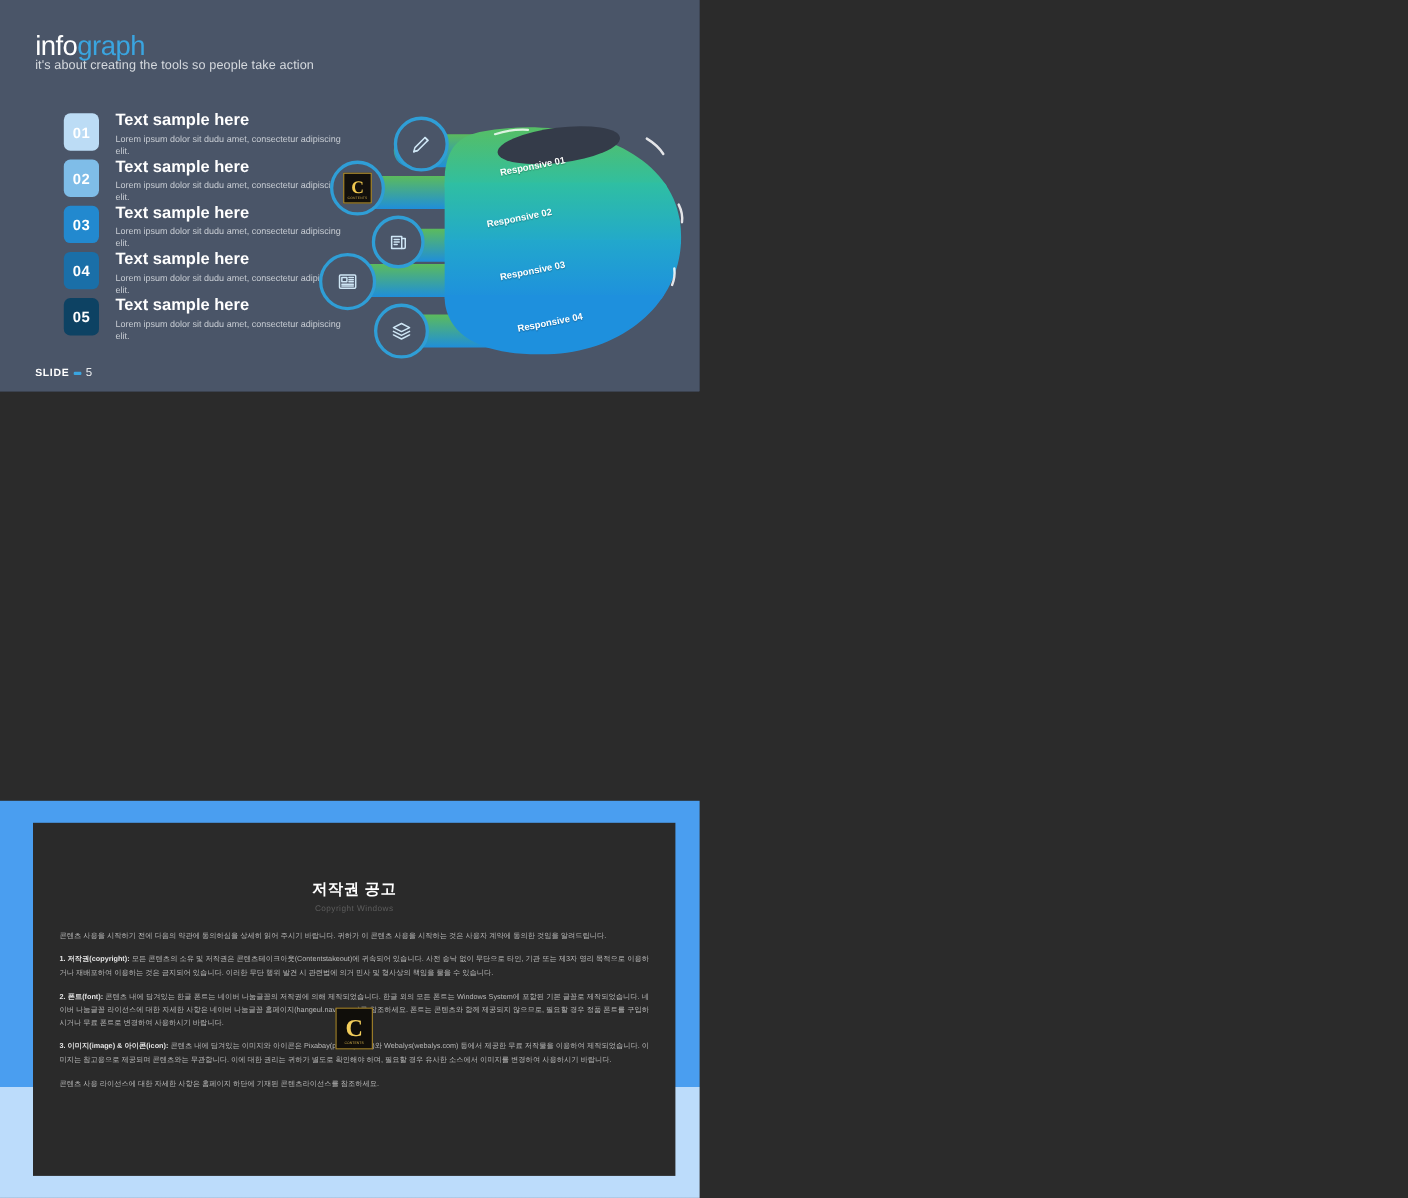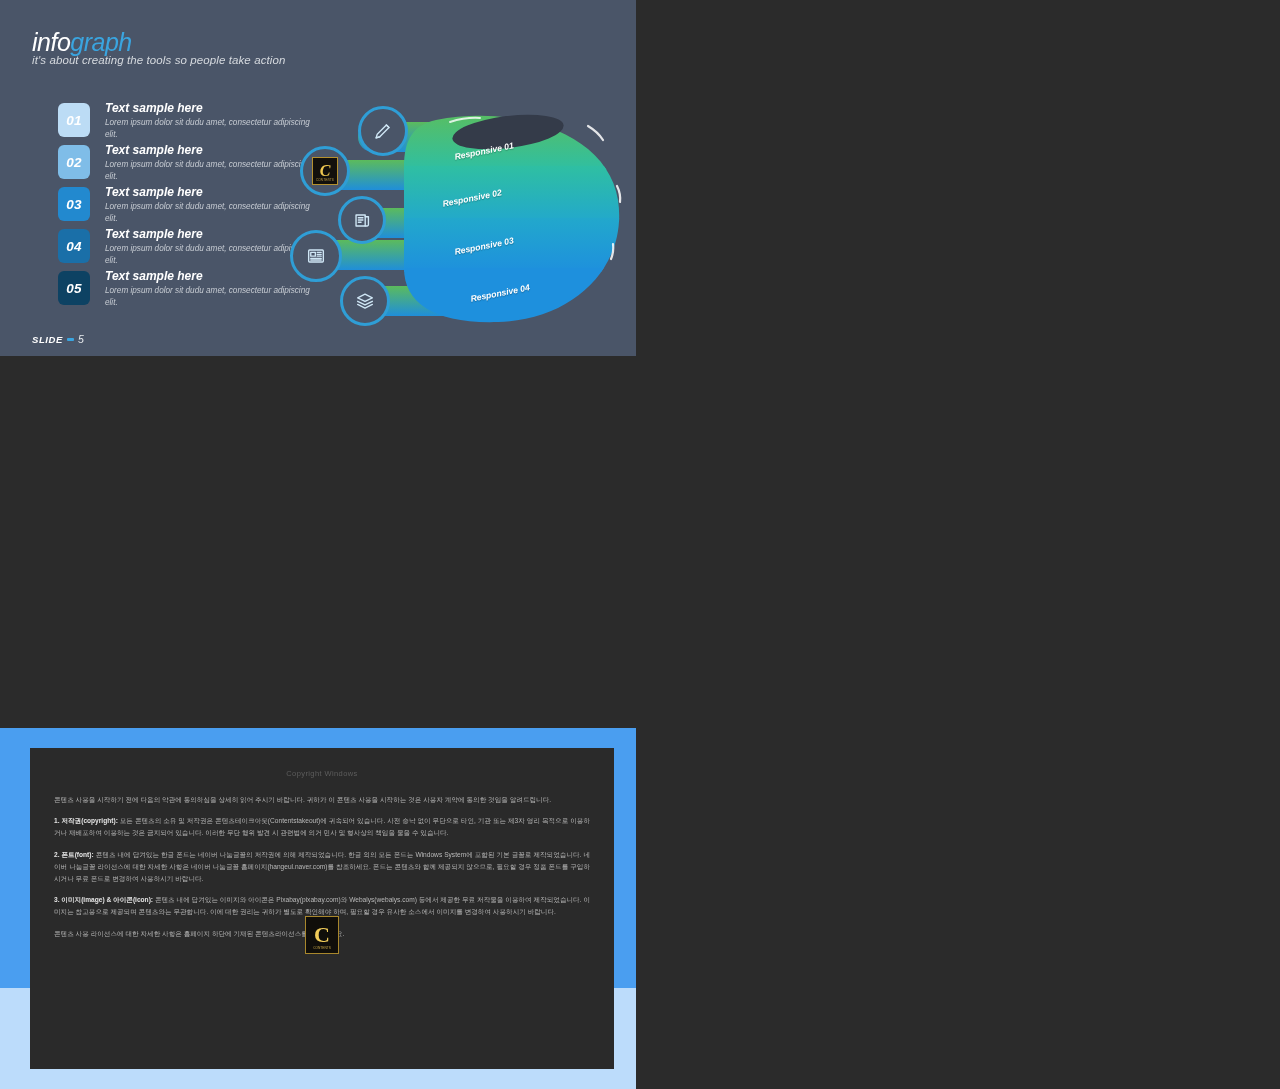--- a/index.html
+++ b/index.html
@@ -14,21 +14,21 @@
   }
   
   .slide {
     position:absolute;
     width:636px; height:356px;
     overflow:hidden;
   }
   .s2 { left:0;   top:0;   }
   .s3 { left:644; top:0;   }
   .s4 { left:0;   top:364; }
-  .s5 { left:644; top:364;font-style:italic; }
+  .s5 { left:644; top:364; }
 
   .slide-inner{
     position:absolute; inset:0;
   }
 
   
   .brand {
     position:absolute; left:32px; top:30px;
     font-size:25px; letter-spacing:-0.5px; font-weight:400;
     line-height:1;
@@ -44,21 +44,21 @@
   .list { position:absolute; left:58px; top:101px; width:250px; }
   .li { position:relative; height:42px; margin-bottom:0px; }
   .badge {
     position:absolute; left:0; top:2px;
     width:32px; height:34px; border-radius:6px;
     display:flex; align-items:center; justify-content:center;
     font-size:13.5px; font-weight:600; color:#ffffff;
     letter-spacing:0.3px;
   }
   .li-txt { position:absolute; left:47px; top:0; width:205px; }
-  .li-title { font-size:12px; font-weight:700; color:#ffffff; line-height:1.25; }
+  .li-title { font-size:15px; font-weight:700; color:#ffffff; line-height:1.25; }
   .li-desc  { font-size:8.2px; color:#c7ccd3; line-height:1.42; margin-top:1px; }
 
   
   .slidenum {
     position:absolute; left:32px; bottom:11px;
     font-size:9.5px; font-weight:700; color:#ffffff; letter-spacing:0.6px;
     display:flex; align-items:center; gap:4px;
   }
   .slidenum .dash { display:inline-block; width:7px; height:3px; border-radius:1px; }
   .slidenum .num { font-weight:400; color:#e8ebee; font-size:10.5px; }
@@ -722,20 +722,21 @@
     <div class="slidenum">
       <span>SLIDE</span>
       <span class="dash" id="dash-3" style="background: rgb(58, 165, 224);"></span>
       <span class="num">5</span>
     </div>
   </div>
 
   <div class="copypanel">
     <div class="copyborder"></div>
     <div class="copyinner">
+      <div class="cp-title">저작권 공고</div>
       <div class="cp-sub">Copyright Windows</div>
       <div class="cp-body" id="cp-body">
           <div class="cp-p">콘텐츠 사용을 시작하기 전에 다음의 약관에 동의하심을 상세히 읽어 주시기 바랍니다. 귀하가 이 콘텐츠 사용을 시작하는 것은 사용자 계약에 동의한 것임을 알려드립니다.</div>
           <div class="cp-p"><b>1. 저작권(copyright):</b> 모든 콘텐츠의 소유 및 저작권은 콘텐츠테이크아웃(Contentstakeout)에 귀속되어 있습니다. 사전 승낙 없이 무단으로 타인, 기관 또는 제3자 영리 목적으로 이용하거나 재배포하여 이용하는 것은 금지되어 있습니다. 이러한 무단 행위 발견 시 관련법에 의거 민사 및 형사상의 책임을 물을 수 있습니다.</div>
           <div class="cp-p"><b>2. 폰트(font):</b> 콘텐츠 내에 담겨있는 한글 폰트는 네이버 나눔글꼴의 저작권에 의해 제작되었습니다. 한글 외의 모든 폰트는 Windows System에 포함된 기본 글꼴로 제작되었습니다. 네이버 나눔글꼴 라이선스에 대한 자세한 사항은 네이버 나눔글꼴 홈페이지(hangeul.naver.com)를 참조하세요. 폰트는 콘텐츠와 함께 제공되지 않으므로, 필요할 경우 정품 폰트를 구입하시거나 무료 폰트로 변경하여 사용하시기 바랍니다.</div>
           <div class="cp-p"><b>3. 이미지(image) &amp; 아이콘(icon):</b> 콘텐츠 내에 담겨있는 이미지와 아이콘은 Pixabay(pixabay.com)와 Webalys(webalys.com) 등에서 제공한 무료 저작물을 이용하여 제작되었습니다. 이미지는 참고용으로 제공되며 콘텐츠와는 무관합니다. 이에 대한 권리는 귀하가 별도로 확인해야 하며, 필요할 경우 유사한 소스에서 이미지를 변경하여 사용하시기 바랍니다.</div>
           <div class="cp-p">콘텐츠 사용 라이선스에 대한 자세한 사항은 홈페이지 하단에 기재된 콘텐츠라이선스를 참조하세요.</div>
         </div>
       <div class="cp-wm">
         <span class="c">C</span>

